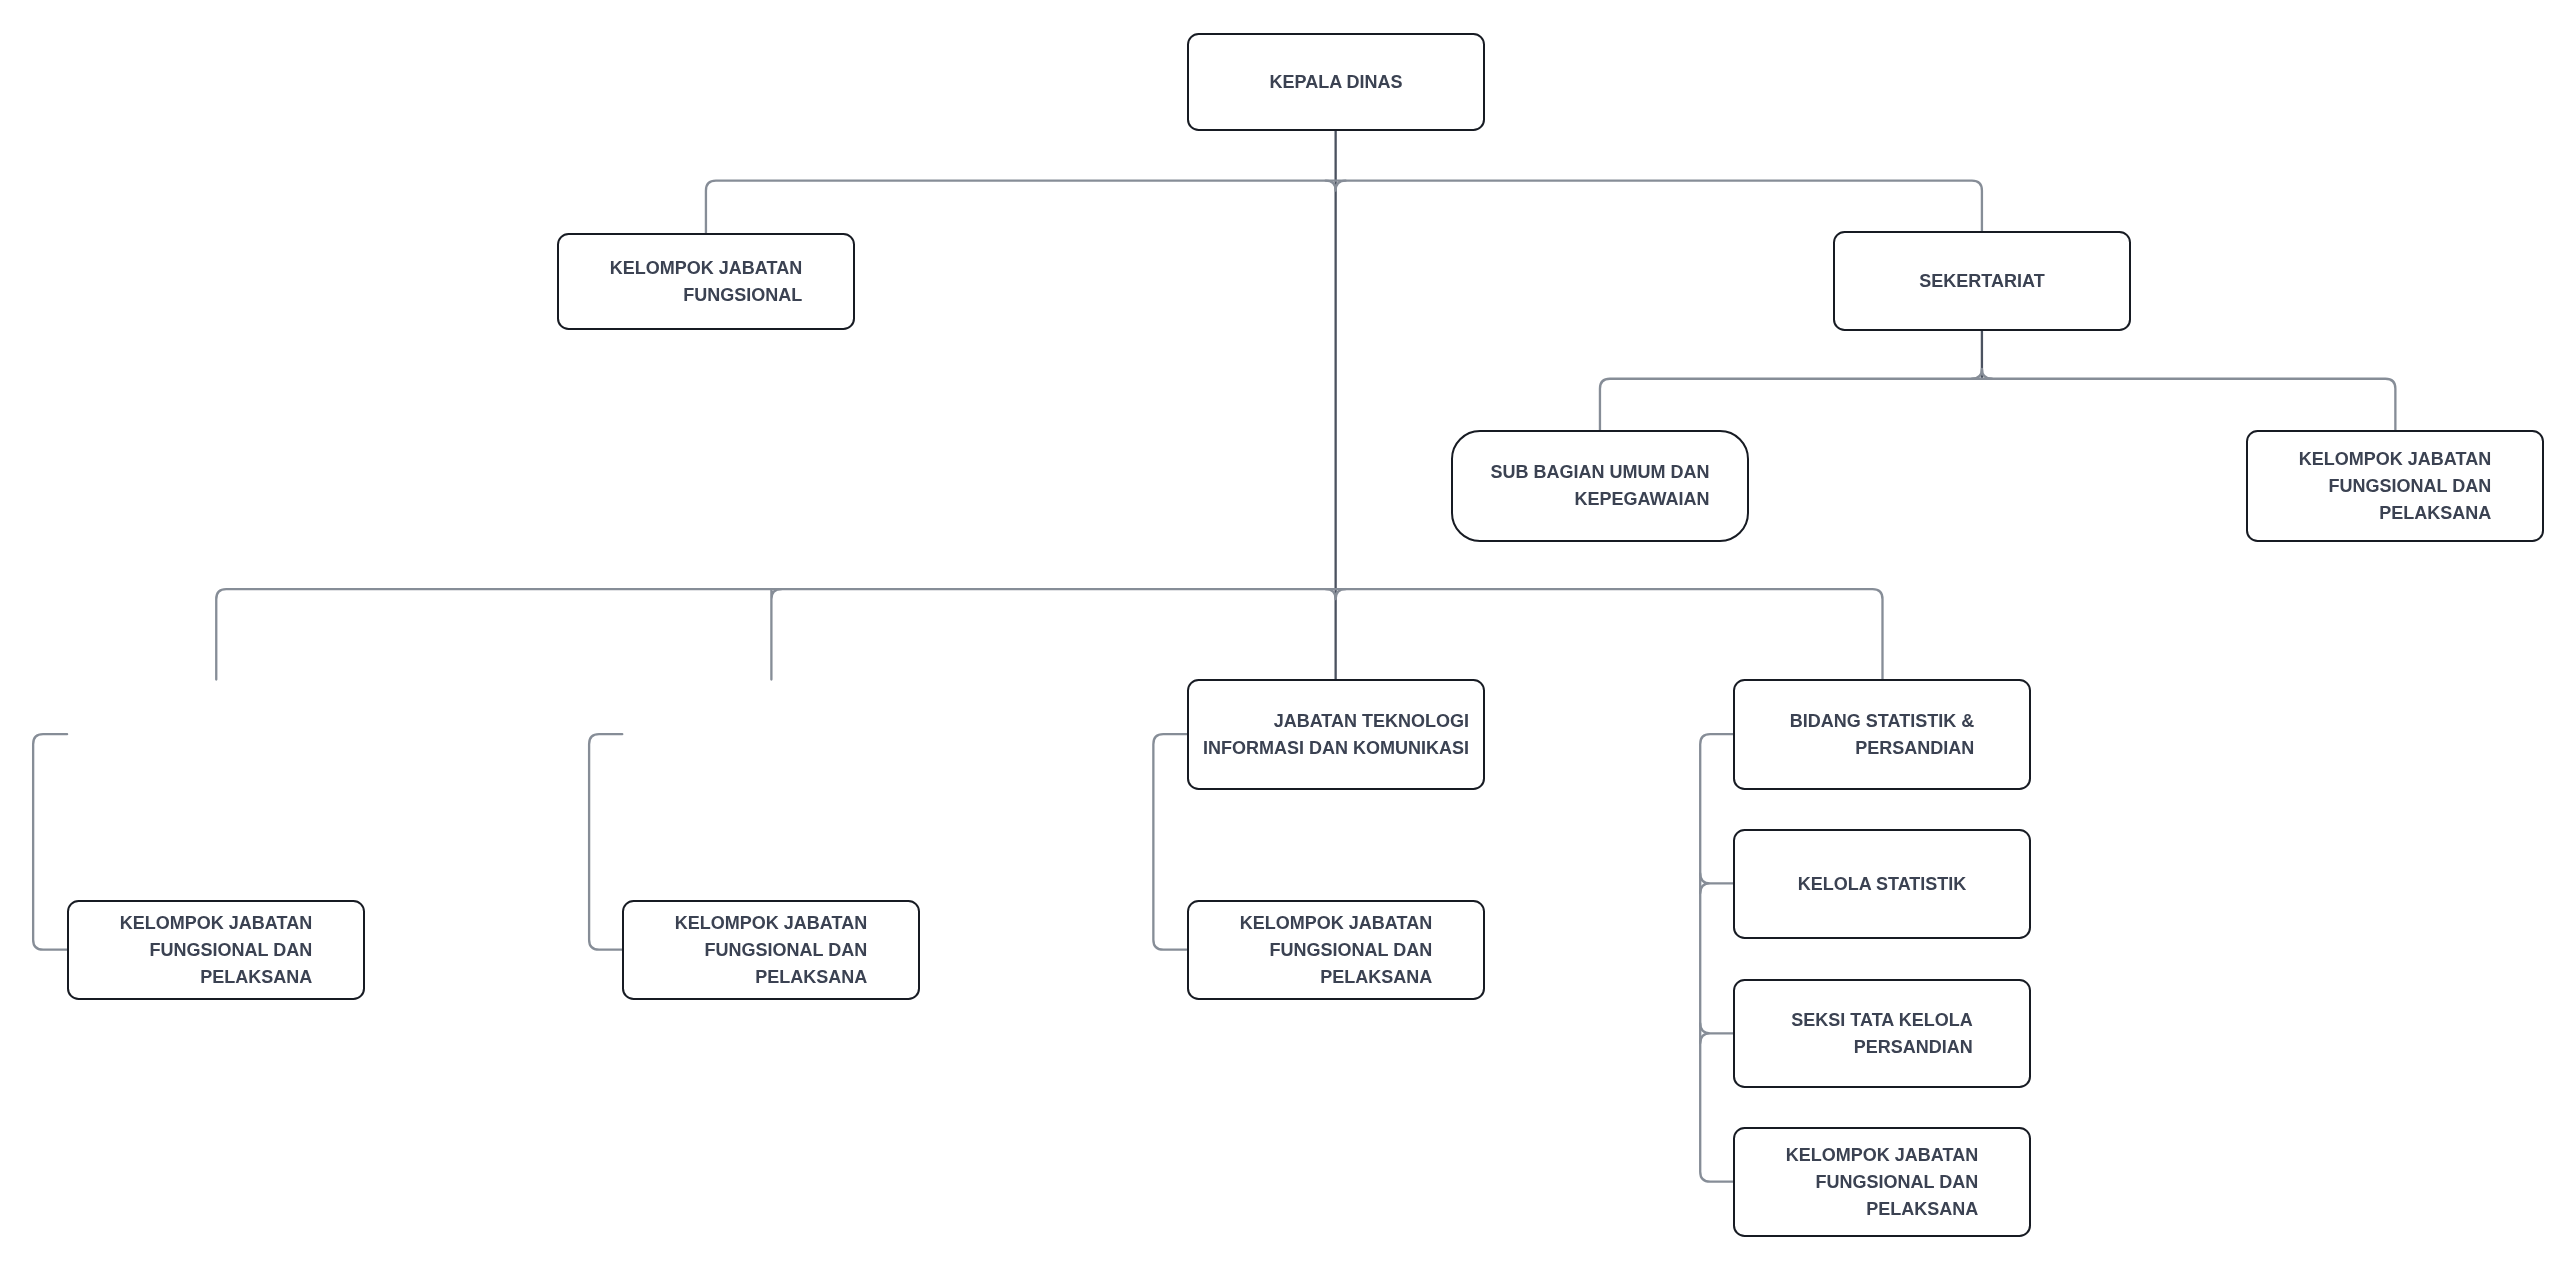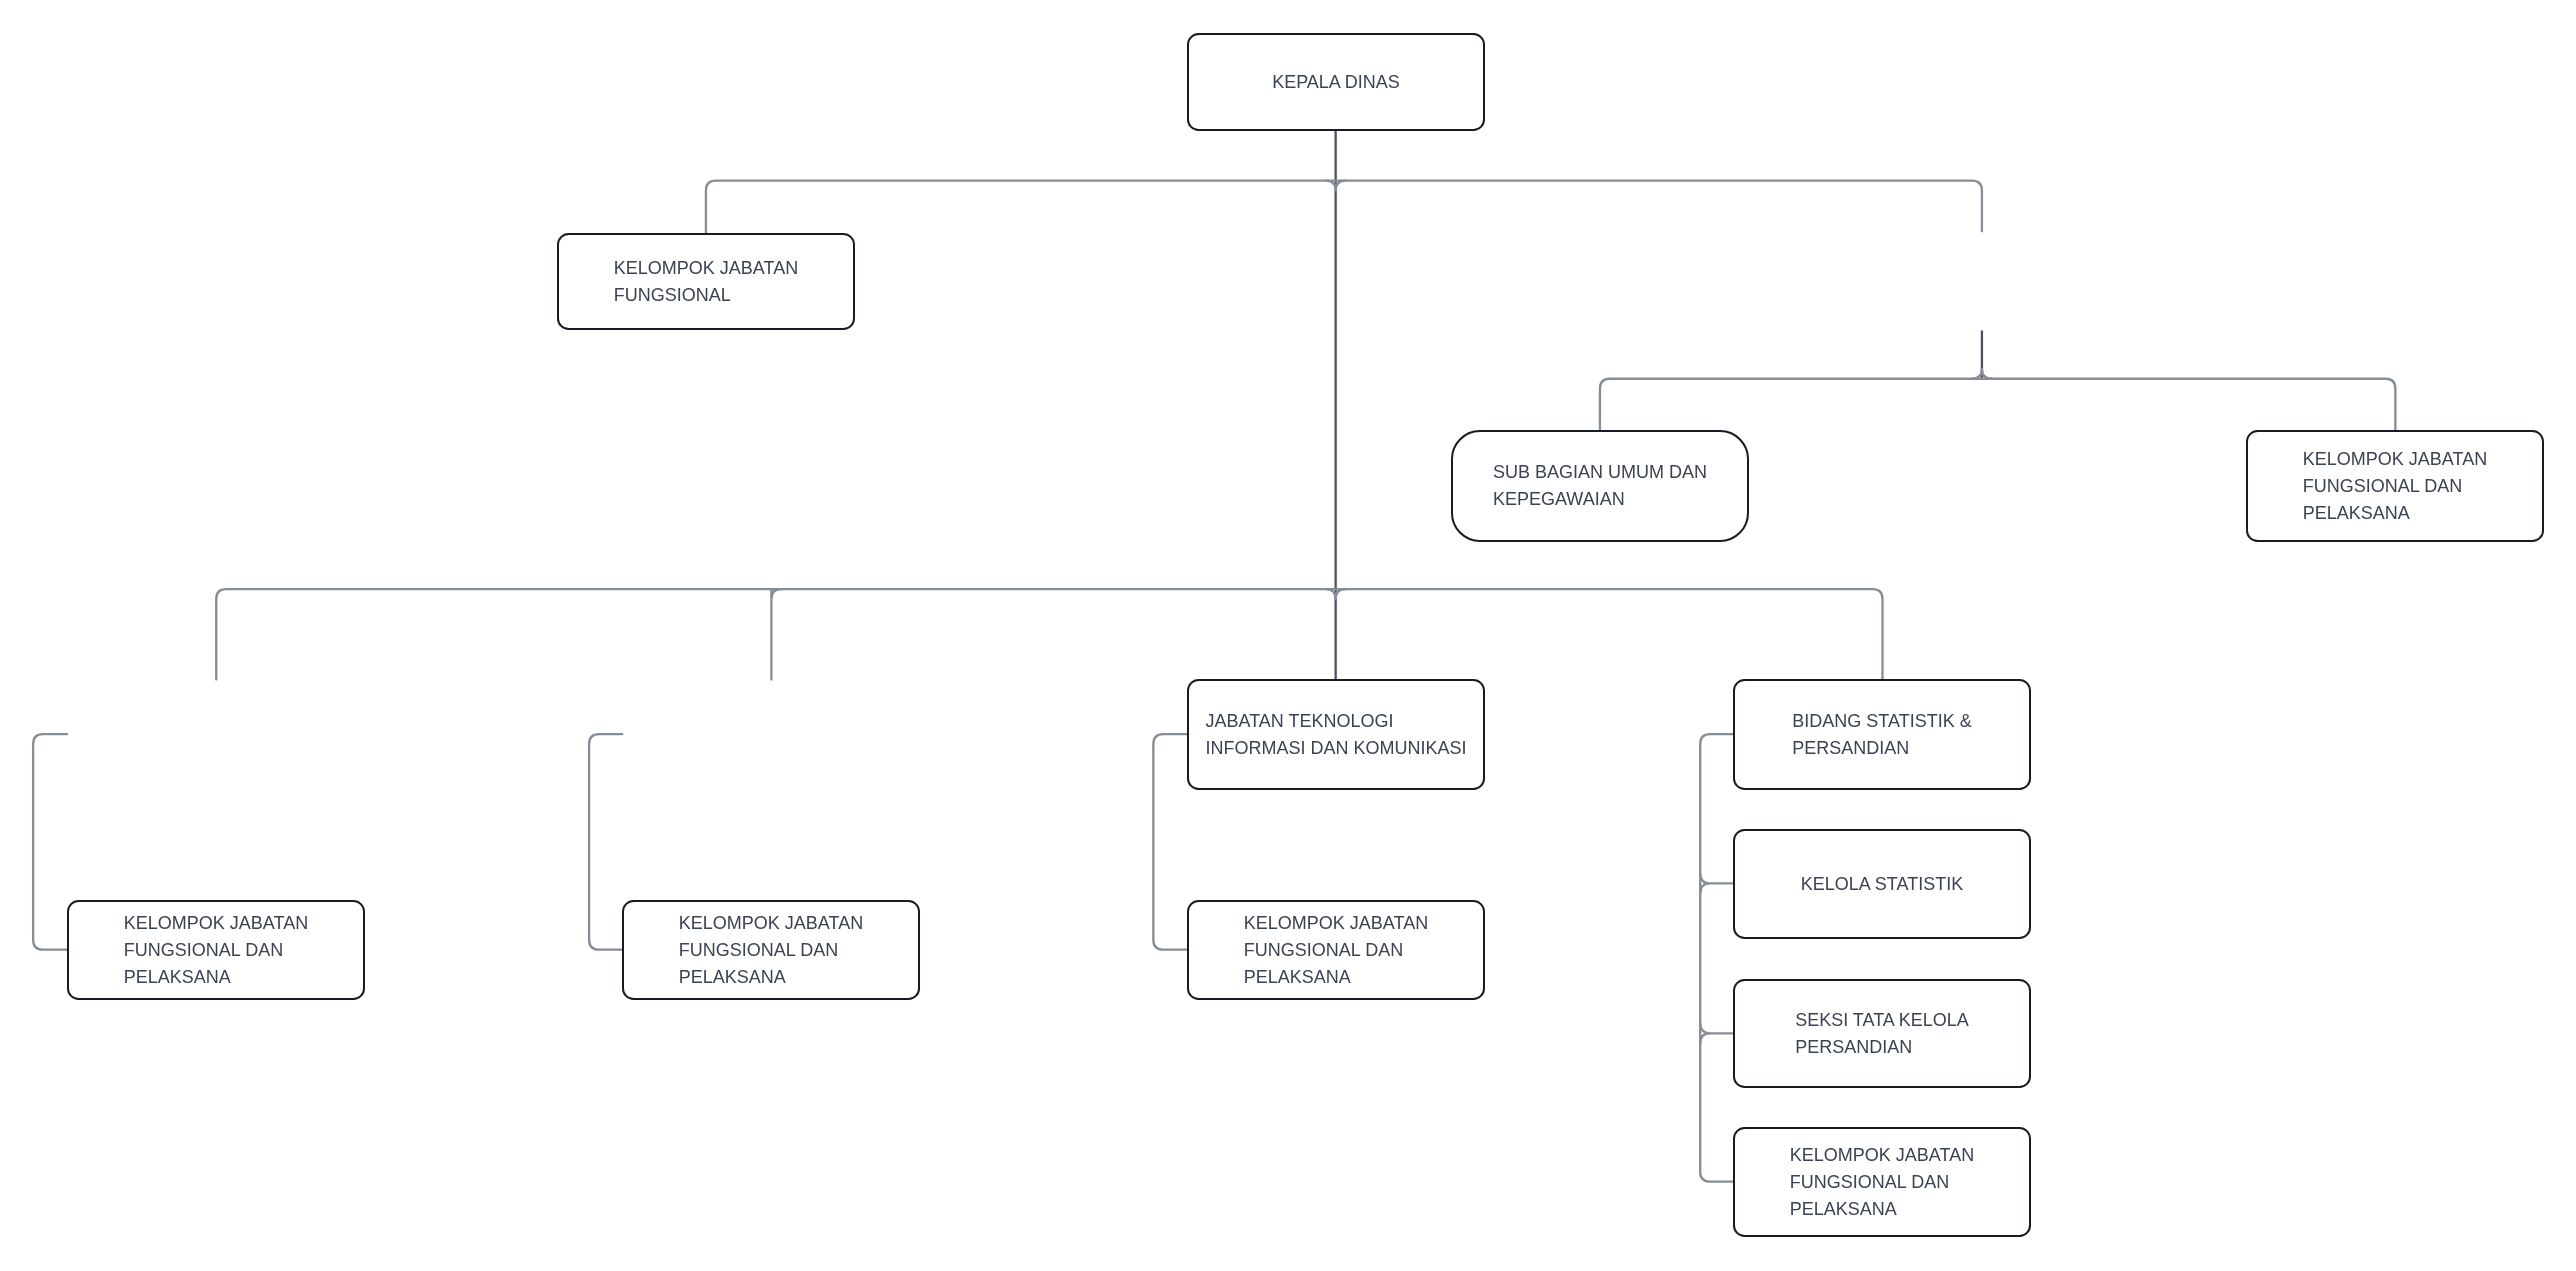--- a/index.html
+++ b/index.html
@@ -24,23 +24,23 @@
   .edges path.trunk{stroke:var(--trunk);}
   .node{
     position:absolute;
     box-sizing:border-box;
     background:var(--box-fill);
     border:2.7px solid var(--box-border);
     border-radius:11.6px;
     display:flex;
     align-items:center;
     justify-content:center;
-    text-align:left;
+    text-align:right;
     white-space:pre-line;
-    font-weight:400;
+    font-weight:700;
     font-size:18px;
     line-height:1.5;
     color:var(--text);
     padding:8px 5px;
   }
 </style>
 </head>
 <body>
 
 <div class="canvas">
@@ -66,20 +66,21 @@
 
     <path d="M2092 886 H2064 Q2052 886 2052 898 V1414 Q2052 1426 2064 1426 H2092"></path>
     <path d="M2052 1054 Q2052 1066 2064 1066 H2092 M2052 1078 Q2052 1066 2064 1066 M2052 1235 Q2052 1247 2064 1247 H2092 M2052 1259 Q2052 1247 2064 1247"></path>
   </svg>
 
   <div class="node" style="left:1187px;top:33px;width:298px;height:98px;">KEPALA DINAS</div>
 
   <div class="node" style="left:557px;top:233px;width:298px;height:97px;">KELOMPOK JABATAN
 FUNGSIONAL</div>
 
+  <div class="node" style="left:1833px;top:231px;width:298px;height:100px;">SEKERTARIAT</div>
 
   <div class="node" style="left:1451px;top:430px;width:298px;height:112px;border-radius:29px;">SUB BAGIAN UMUM DAN
 KEPEGAWAIAN</div>
 
   <div class="node" style="left:2246px;top:430px;width:298px;height:112px;">KELOMPOK JABATAN
 FUNGSIONAL DAN
 PELAKSANA</div>
 
 
 

